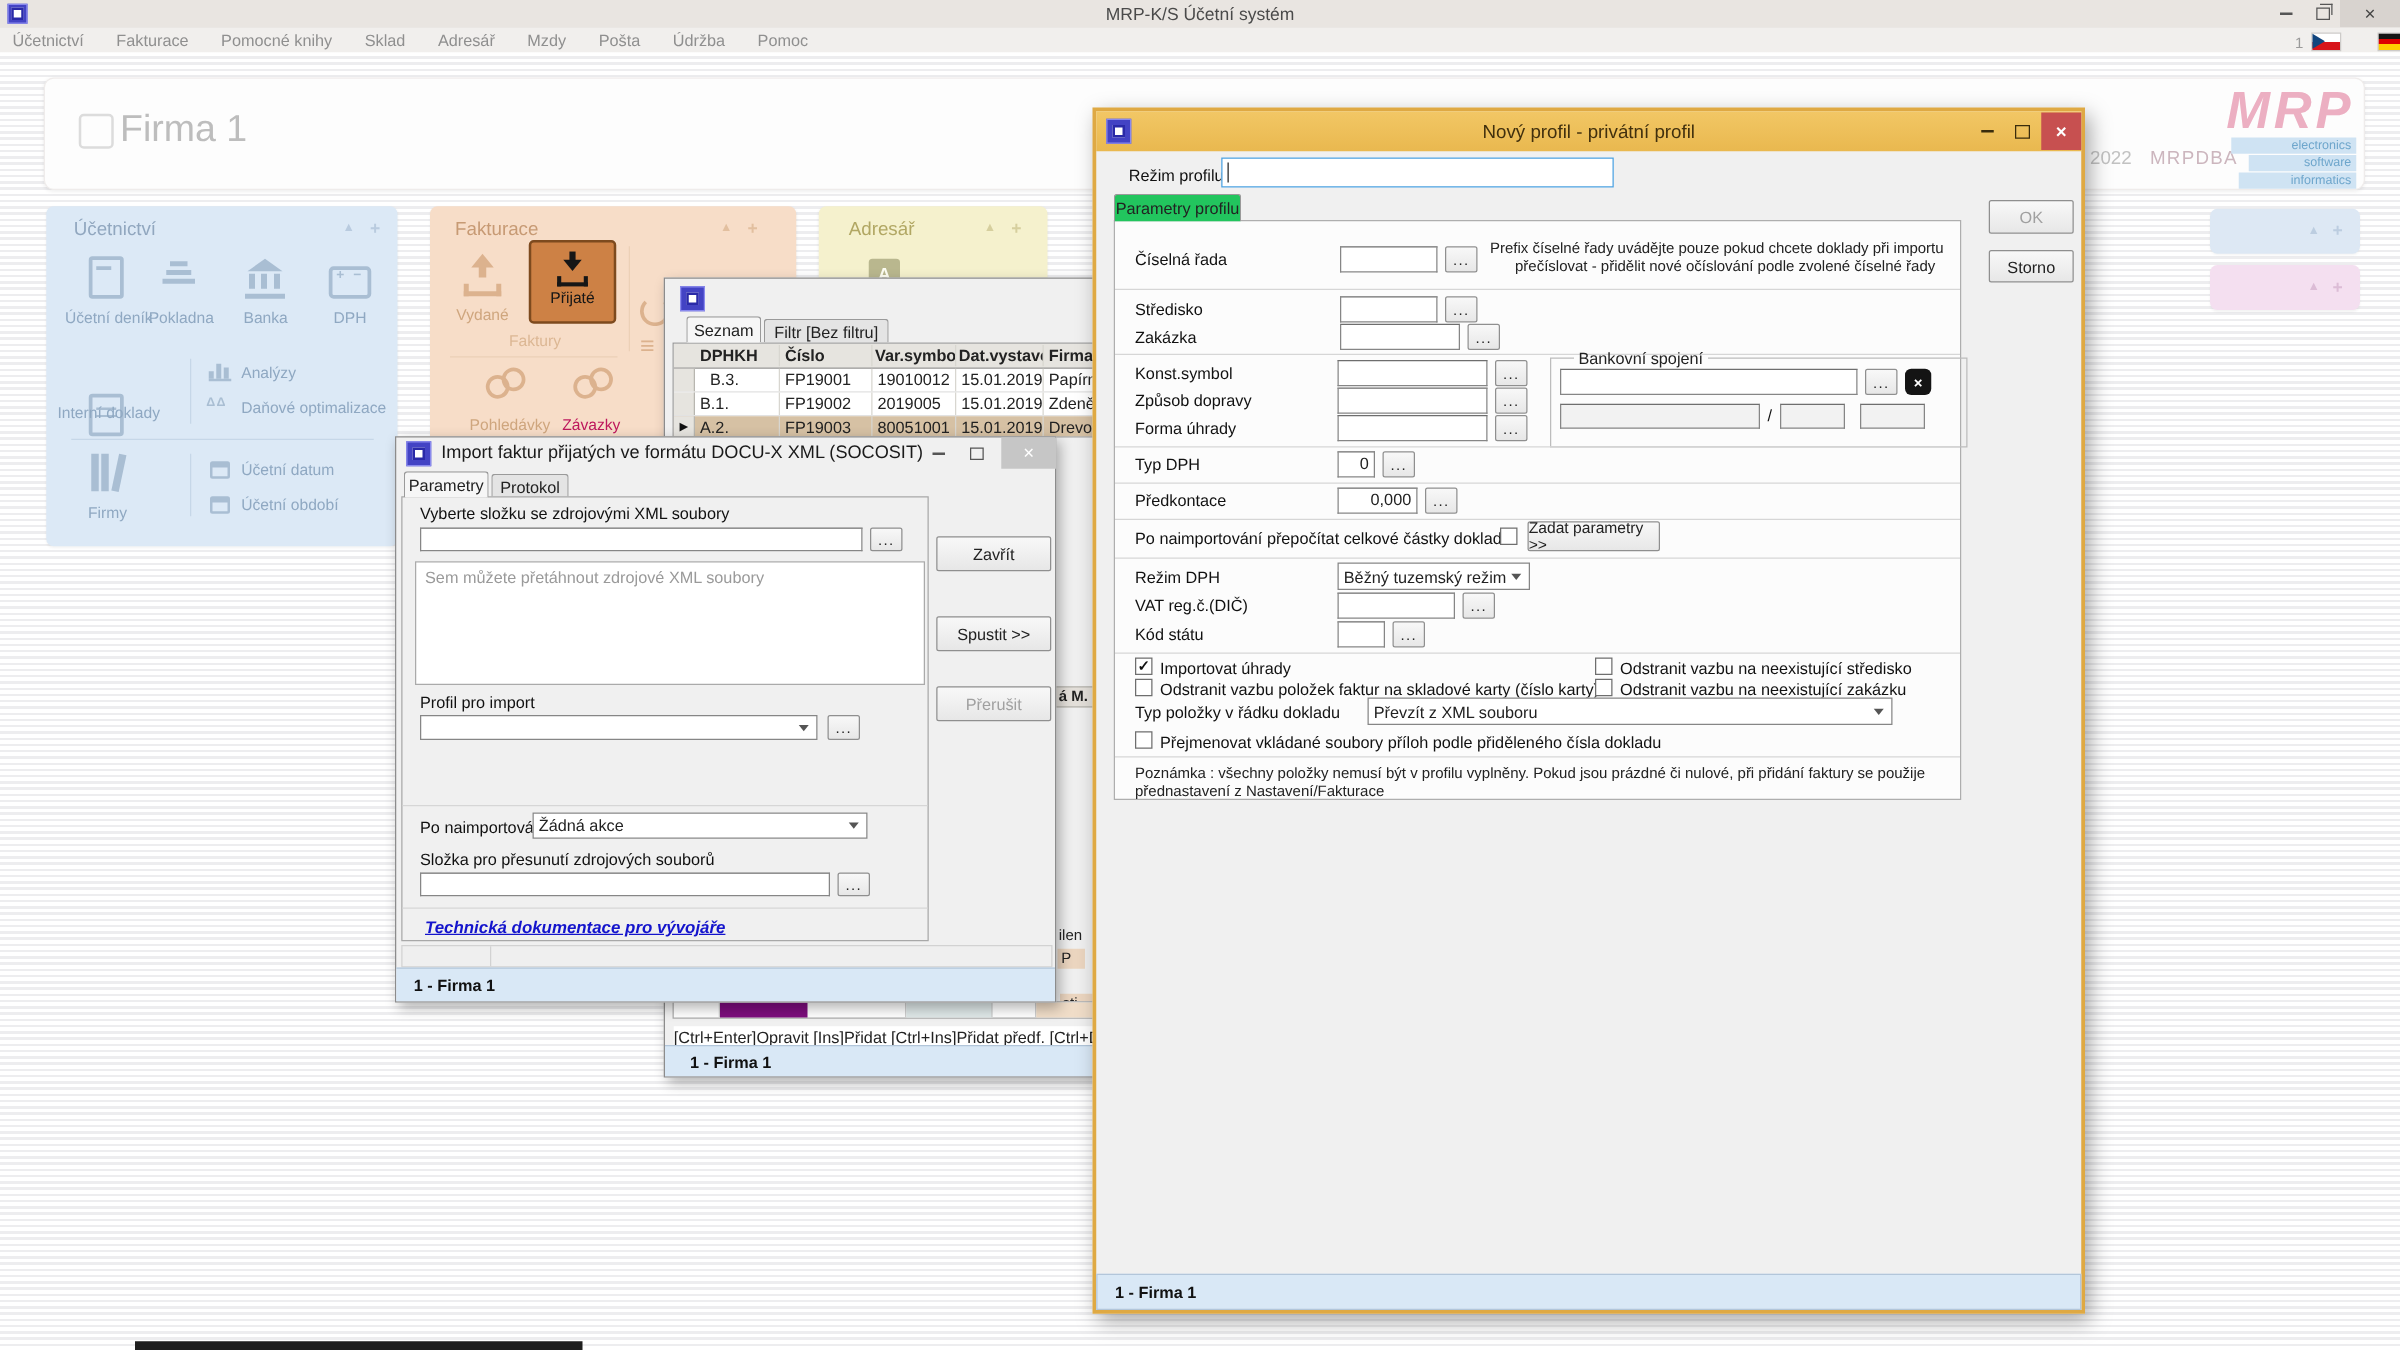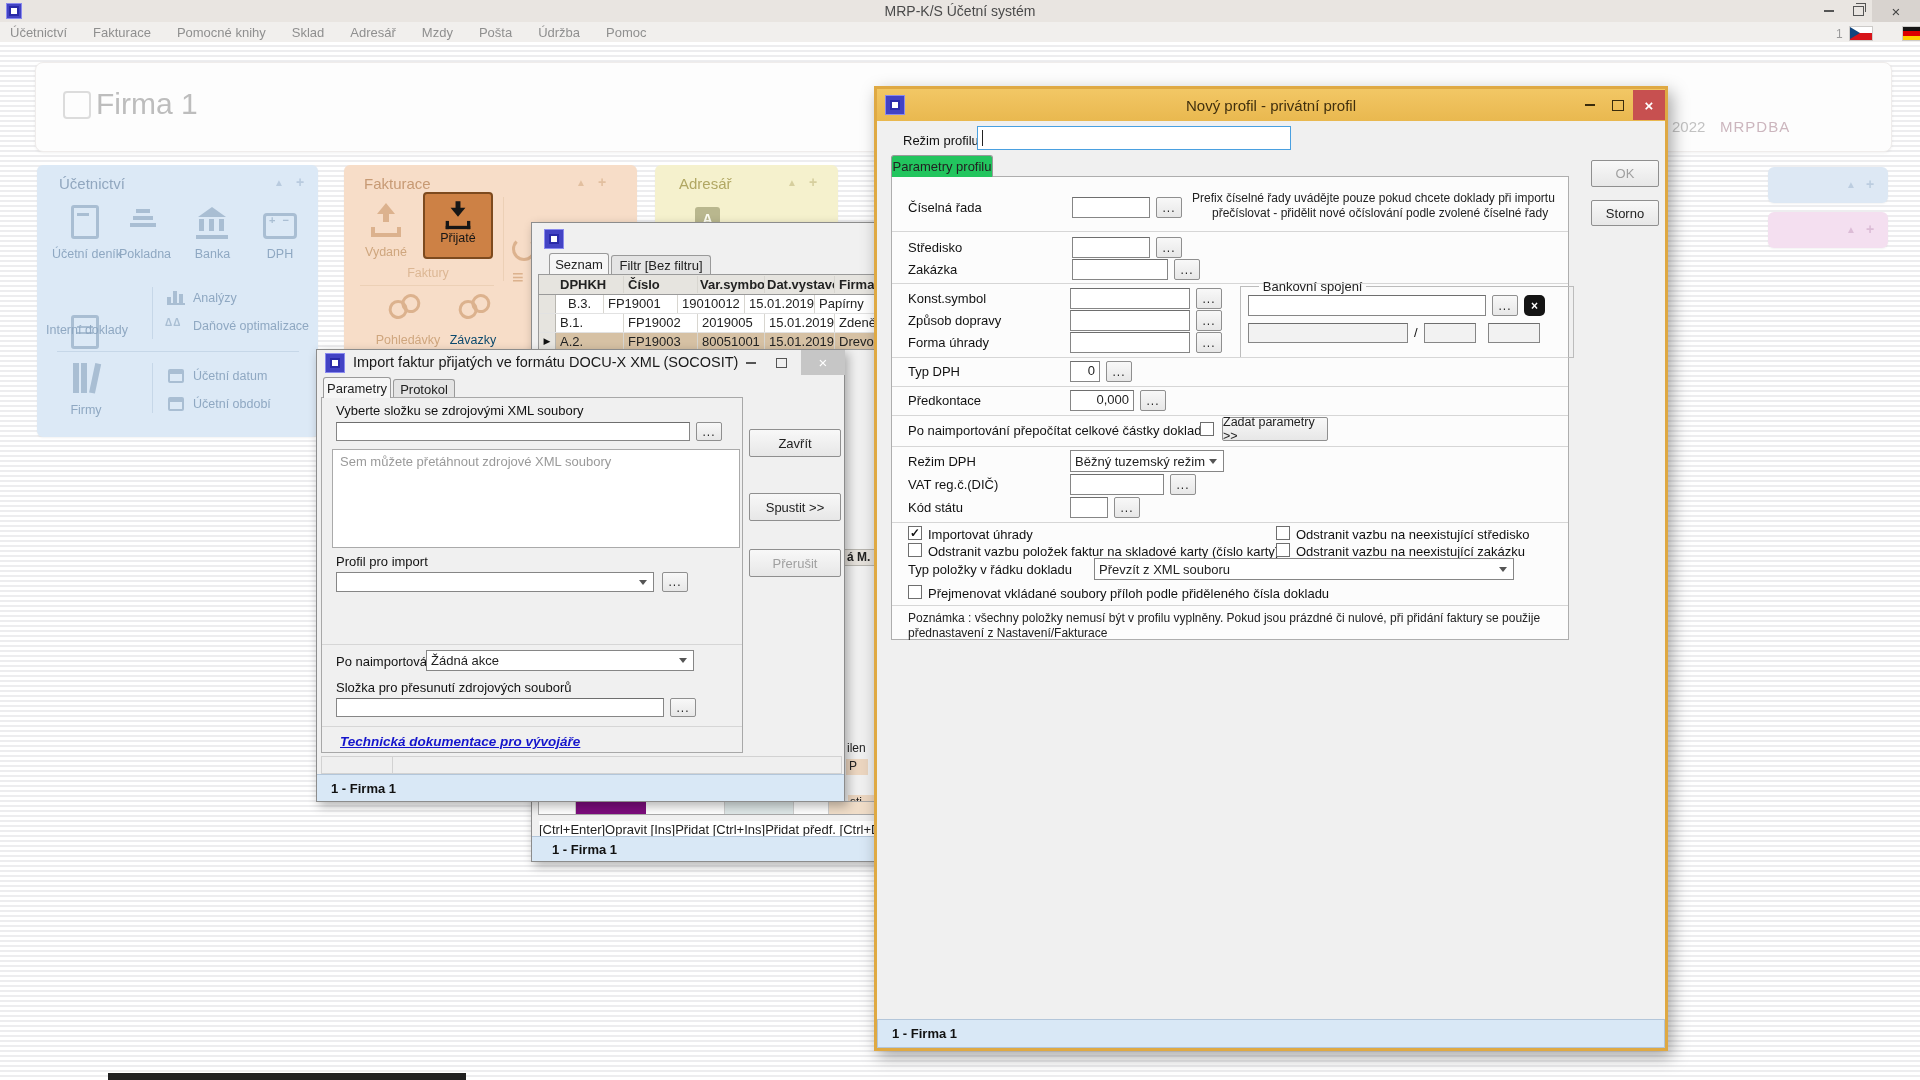--- a/index.html
+++ b/index.html
@@ -141,20 +141,26 @@
 
   
   <div class="abs desktop stripes"></div>
 
   
   <div class="abs band">
     <div class="abs band-check"></div>
     <div class="abs band-title nw">Firma 1</div>
     <span class="abs wm" style="left:1636px;top:55px;color:#c2c2c2;">2022</span>
     <span class="abs wm" style="left:1684px;top:55px;color:#ccb6be;letter-spacing:1px;">MRPDBA</span>
+    <div class="abs" style="left:1745px;top:4px;width:100px;">
+      <div class="logo-brand" style="text-align:right;">MRP</div>
+      <div class="logo-line" style="width:96px;margin-left:4px;">electronics</div>
+      <div class="logo-line" style="width:82px;margin-left:18px;">software</div>
+      <div class="logo-line" style="width:90px;margin-left:10px;">informatics</div>
+    </div>
   </div>
 
   
   <div class="abs panel" style="left:37px;top:165px;width:281px;height:272px;background:#dce9f6;color:#a9bed3;">
     <div class="abs p-title" style="left:22px;top:10px;color:#91a7bf;">Účetnictví</div>
     <span class="abs p-up" style="left:237px;top:13px;color:#b9cbdf;">▲</span>
     <span class="abs p-move" style="left:259px;top:11px;color:#b9cbdf;">+</span>
     <div class="abs" style="left:34px;top:40px;">
         <span class="i-book" style="display:block;"></span>
       </div>
@@ -224,21 +230,21 @@
     <div class="abs" style="left:168px;top:102px;font-size:20px;line-height:20px;">≡</div>
     <div class="abs i-chain" style="left:44px;top:132px;">
         <b></b>
         <b></b>
       </div>
     <div class="abs i-chain" style="left:114px;top:132px;">
         <b></b>
         <b></b>
       </div>
     <div class="abs p-lbl" style="left:22px;top:168px;width:84px;color:#cfa67e;">Pohledávky</div>
-    <div class="abs p-lbl" style="left:98px;top:168px;width:62px;color:#0c4a6e;">Závazky</div>
+    <div class="abs p-lbl" style="left:98px;top:168px;width:62px;color:#be185d;">Závazky</div>
   </div>
 
   
   <div class="abs panel" style="left:655px;top:165px;width:183px;height:275px;background:#f5f1cd;">
     <div class="abs p-title" style="left:24px;top:10px;color:#b1a763;">Adresář</div>
     <span class="abs p-up" style="left:132px;top:13px;color:#d6cf9e;">▲</span>
     <span class="abs p-move" style="left:154px;top:11px;color:#d6cf9e;">+</span>
     <div class="abs a-tile" style="left:40px;top:42px;">A</div>
   </div>
 
@@ -263,21 +269,21 @@
       <div class="grow head">
         <div class="marker"></div>
         <div class="gcell" style="width:68px;">DPHKH</div>
         <div class="gcell" style="width:74px;">Číslo</div>
         <div class="gcell" style="width:67px;padding:1px 2px;">Var.symbol</div>
         <div class="gcell" style="width:70px;padding:1px 2px;">Dat.vystave</div>
         <div class="gcell" style="flex:1;border-right:none;">Firma</div>
       </div>
       <div class="grow">
         <div class="marker"></div>
-        <div class="gcell" style="width:48px;padding-left:12px;">B.3.</div>
+        <div class="gcell" style="width:68px;padding-left:12px;">B.3.</div>
         <div class="gcell" style="width:74px;">FP19001</div>
         <div class="gcell" style="width:67px;">19010012</div>
         <div class="gcell" style="width:70px;">15.01.2019</div>
         <div class="gcell" style="flex:1;border-right:none;">Papírny</div>
       </div>
       <div class="grow">
         <div class="marker"></div>
         <div class="gcell" style="width:68px;">B.1.</div>
         <div class="gcell" style="width:74px;">FP19002</div>
         <div class="gcell" style="width:67px;">2019005</div>

